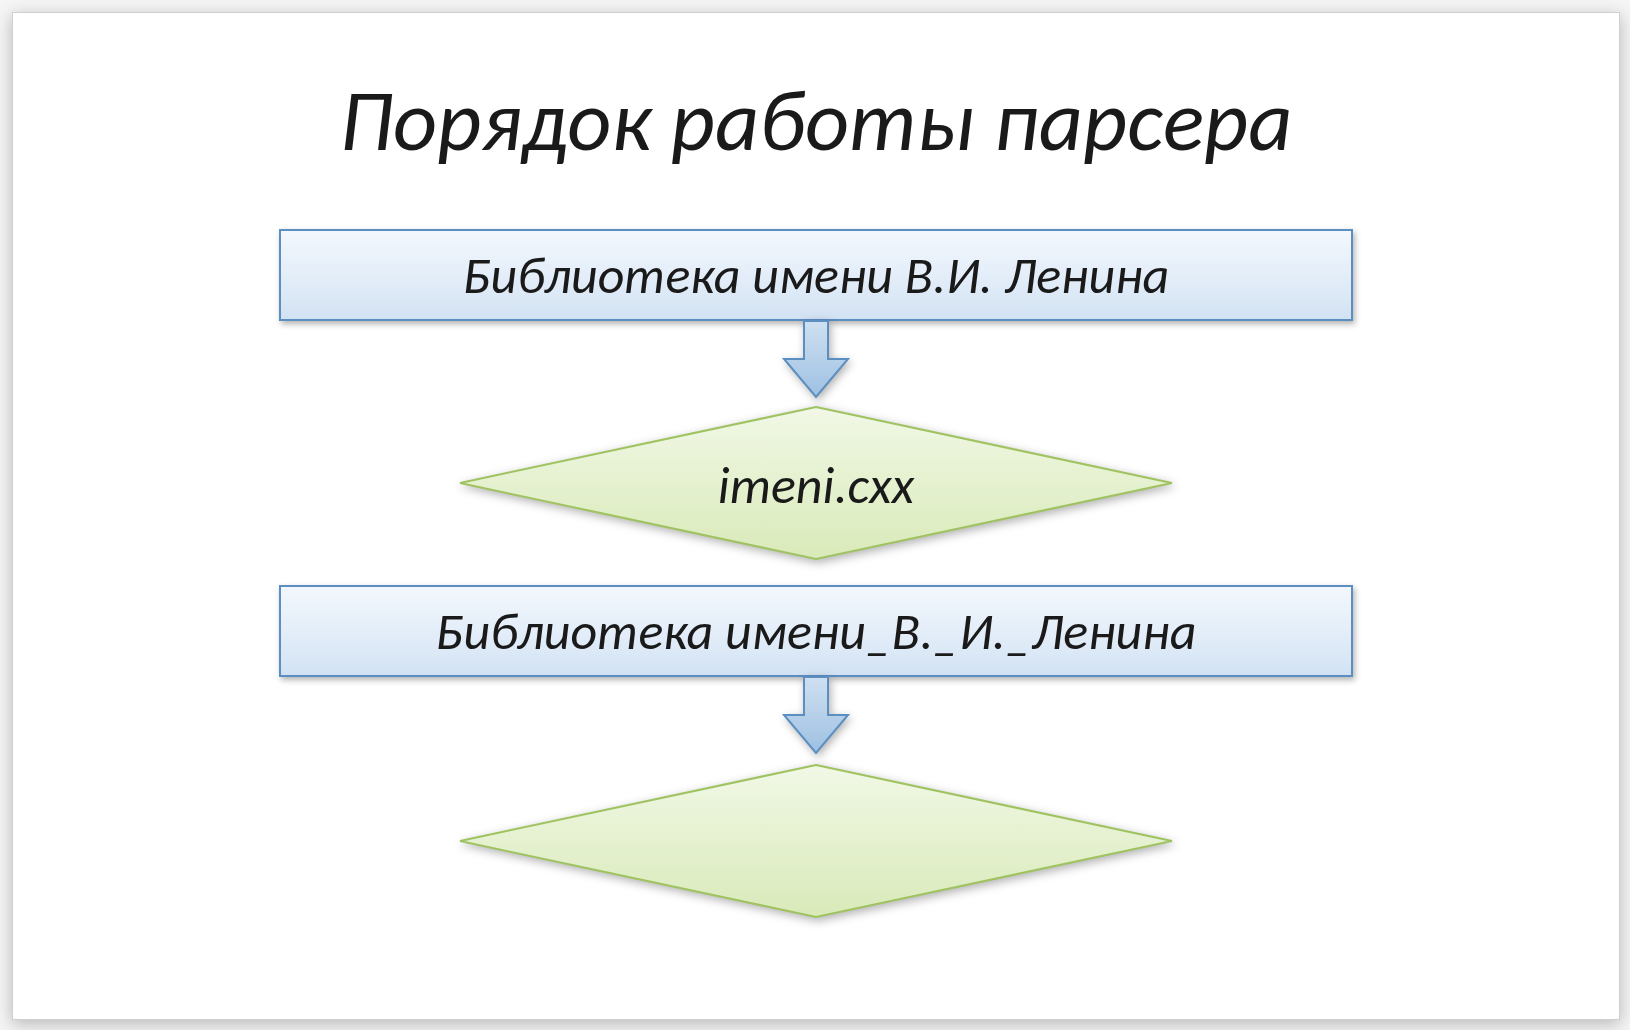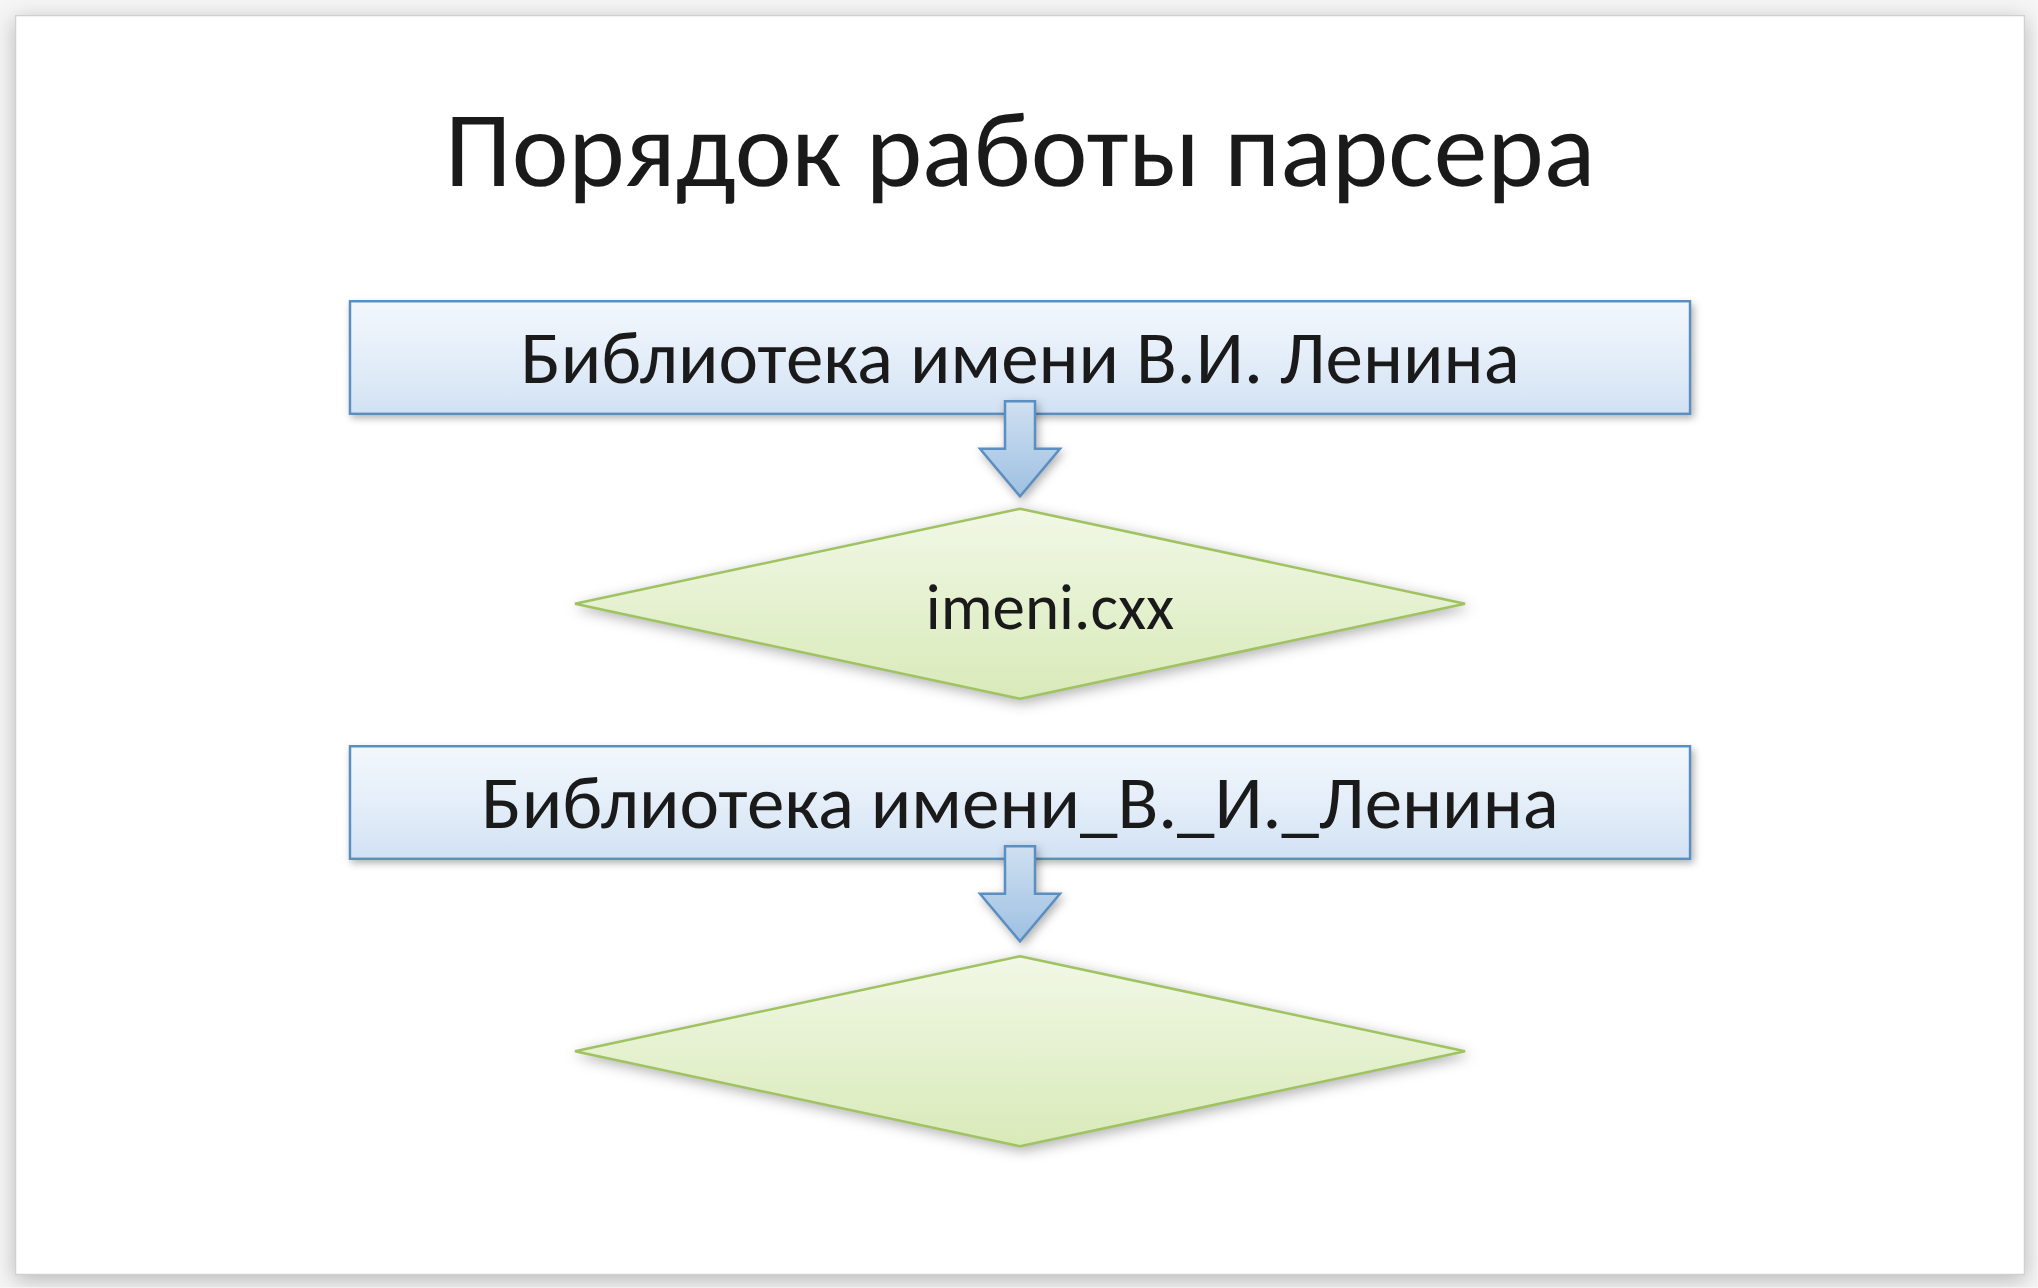--- a/index.html
+++ b/index.html
@@ -11,20 +11,21 @@
   font-family: "Calibri", "Segoe UI", Arial, sans-serif;
 }
 .slide {
   position: relative;
   margin: 12px;
   width: 1606px;
   height: 1006px;
   background: #ffffff;
   box-shadow: 0 4px 16px rgba(0,0,0,0.25);
   border: 1px solid #d0d0d0;
+  font-style: italic;
 }
 .title {
   position: absolute;
   top: 55px;
   left: 0;
   width: 100%;
   text-align: center;
   font-size: 86px;
   color: #1a1a1a;
   font-weight: 400;
@@ -33,24 +34,23 @@
   position: absolute;
   left: 50%;
   transform: translateX(-50%);
   width: 1070px;
   height: 88px;
   background: linear-gradient(to bottom, #f2f7fc 0%, #e4eef9 50%, #d2e2f3 100%);
   border: 2px solid #5b8ec1;
   display: flex;
   align-items: center;
   justify-content: center;
-  font-size: 60px;
+  font-size: 52px;
   color: #1a1a1a;
   box-shadow: 2px 3px 6px rgba(0,0,0,0.3);
-  margin-top: 11px;
 }
 .arrow {
   position: absolute;
   left: 50%;
   transform: translateX(-50%);
   filter: drop-shadow(2px 3px 4px rgba(0,0,0,0.3));
 }
 .diamond {
   position: absolute;
   left: 50%;
@@ -58,21 +58,20 @@
   filter: drop-shadow(2px 3px 5px rgba(0,0,0,0.3));
 }
 .diamond-label {
   position: absolute;
   left: 50%;
   transform: translateX(-50%);
   font-size: 52px;
   color: #1a1a1a;
   text-align: center;
   pointer-events: none;
-  margin-left: 24px;
 }
 </style>
 </head>
 <body>
 
 <div class="slide">
 
   <div class="title">Порядок работы парсера</div>
 
   <div class="process-box" style="top:216px;">

